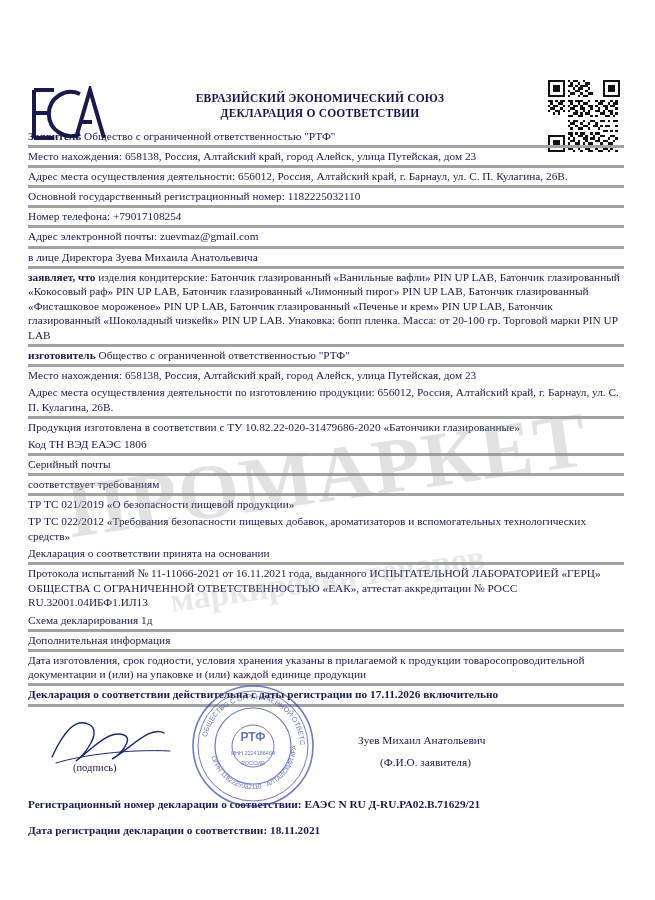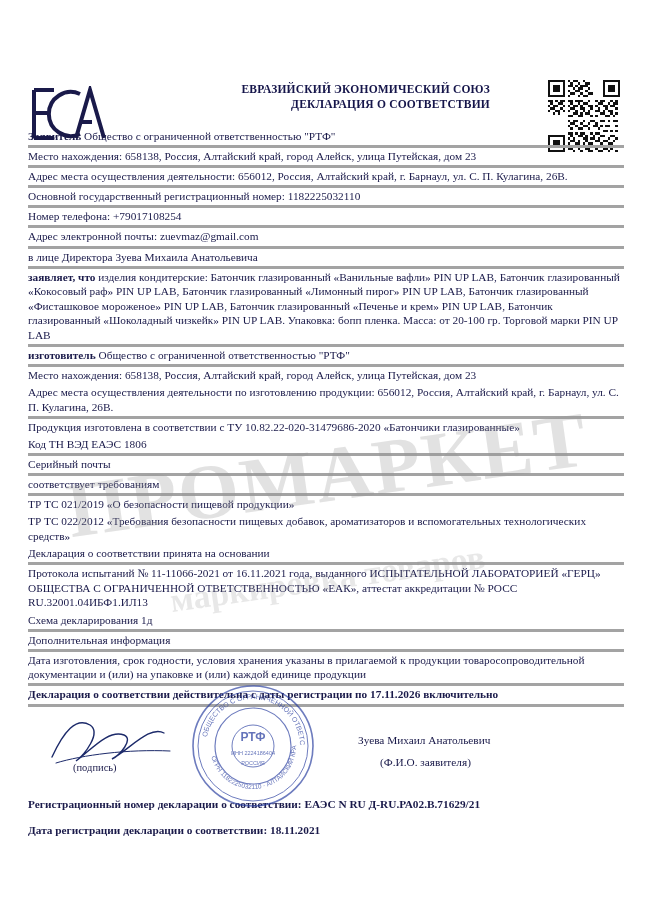--- a/index.html
+++ b/index.html
@@ -64,23 +64,23 @@
     position: absolute;
     left: 28px;
     top: 46px;
     width: 84px;
     height: 56px;
   }
   .eac-mark svg { display: block; }
   .title-block {
     position: absolute;
     left: 150px;
-    top: 42px;
+    top: 51px;
     width: 340px;
-    text-align: right;
+    text-align: center;
   }
   .title-line {
     font-size: 11.5px;
     font-weight: bold;
     letter-spacing: 0.2px;
     line-height: 15px;
     color: #15154a;
   }
   .qr {
     position: absolute;
@@ -500,21 +500,21 @@
               <textPath href="#arcBot" startOffset="8%">ОГРН 1182225032110 · АЛТАЙСКИЙ КРАЙ</textPath>
             </text>
             <text x="65" y="60" text-anchor="middle" font-size="12" font-weight="bold">РТФ</text>
             <text x="65" y="74" text-anchor="middle" font-size="5.5">ИНН 2224186404</text>
             <text x="65" y="84" text-anchor="middle" font-size="5.5">РОССИЯ</text>
           </g>
         </svg>
       </div>
 
       <div class="sig-paren">(подпись)</div>
-      <div class="sig-name">Зуева Михаил Анатольевич</div>
+      <div class="sig-name">Зуев Михаил Анатольевич</div>
       <div class="sig-fio">(Ф.И.О. заявителя)</div>
     </div>
 
     <div class="regnum">
       <span>Регистрационный номер декларации о соответствии:</span>
       <span>ЕАЭС N RU Д-RU.РА02.В.71629/21</span>
     </div>
 
     <div class="regdate">
       <span>Дата регистрации декларации о соответствии:</span>

